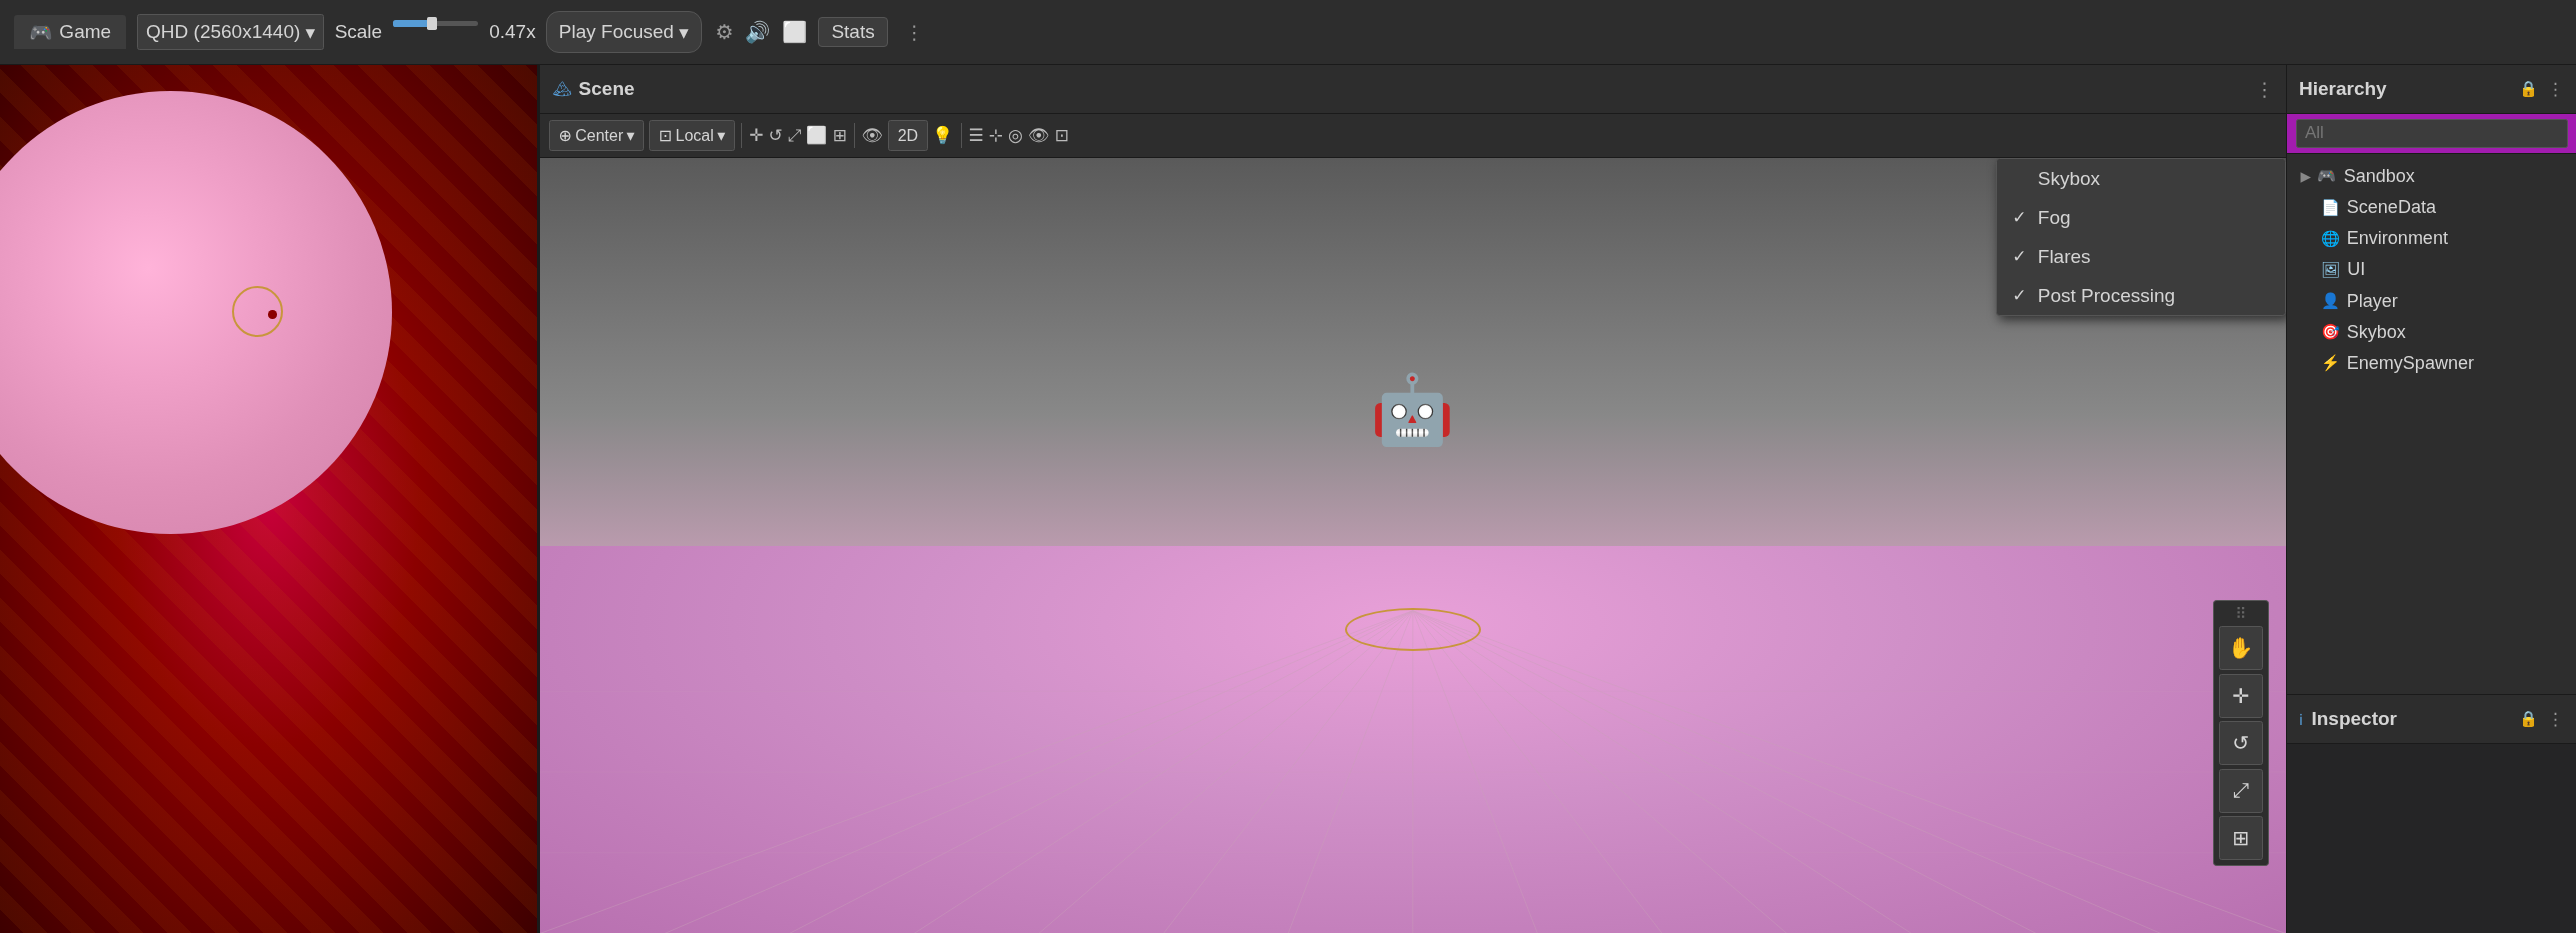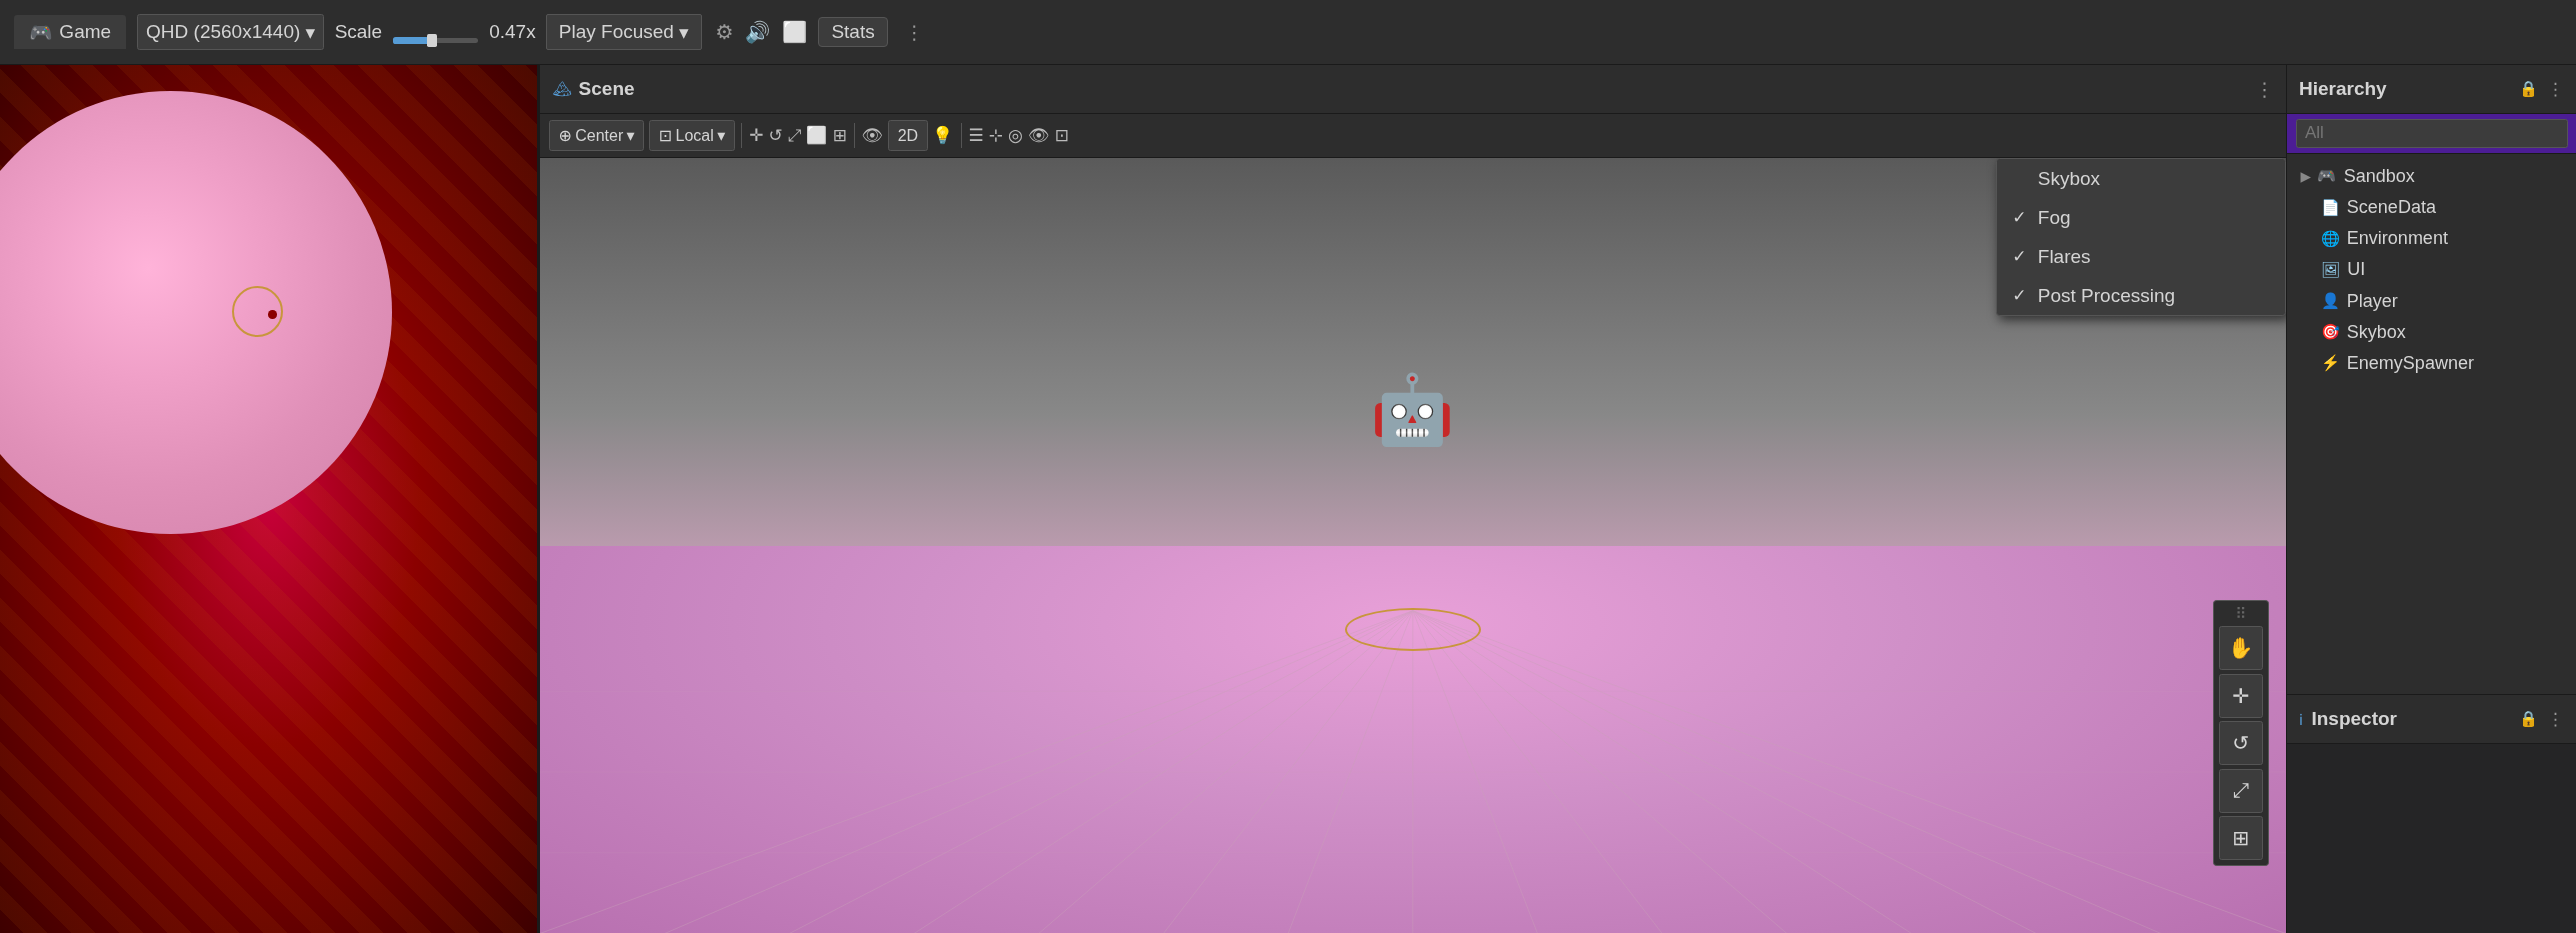--- a/index.html
+++ b/index.html
@@ -43,43 +43,43 @@
       border-radius: 2.6px;
       font-size: 19px;
       cursor: pointer;
       display: flex;
       align-items: center;
       gap: 5.1px;
       height: 36px;
     }
     .scale-control {
       display: flex;
-      align-items: flex-end;
+      align-items: flex-start;
       gap: 11px;
       font-size: 19px;
     }
     .scale-slider {
       width: 85px;
       height: 5.1px;
       background: #555;
       border-radius: 2.6px;
       position: relative;
     }
     .play-focused-btn {
       background: #3c3c3c;
       border: 0.9px solid #555;
       color: #d4d4d4;
       padding: 10px 12px;
-      border-radius: 2px;
+      border-radius: 13px;
       font-size: 19px;
       cursor: pointer;
       display: flex;
       align-items: center;
       gap: 5.1px;
-      height: 36px;
+      height: 42px;
     }
     .toolbar-icons {
       display: flex;
       align-items: center;
       gap: 12px;
       margin-left: 3.4px;
     }
     .tb-icon {
       font-size: 20.4px;
       color: #999;
@@ -284,21 +284,21 @@
       font-weight: 600;
       flex: 1;
     }
     .panel-icon-btn {
       font-size: 17px;
       color: #999;
       cursor: pointer;
     }
     .search-bar {
       padding: 5.1px 8.5px;
-      background: #4c1d95;
+      background: #a21caf;
       border-bottom: 0.9px solid #1a1a1a;
       display: flex;
       align-items: center;
       gap: 6.8px;
     }
     .search-input {
       background: #3c3c3c;
       border: 0.9px solid #555;
       color: #d4d4d4;
       padding: 3.4px 8.5px;

